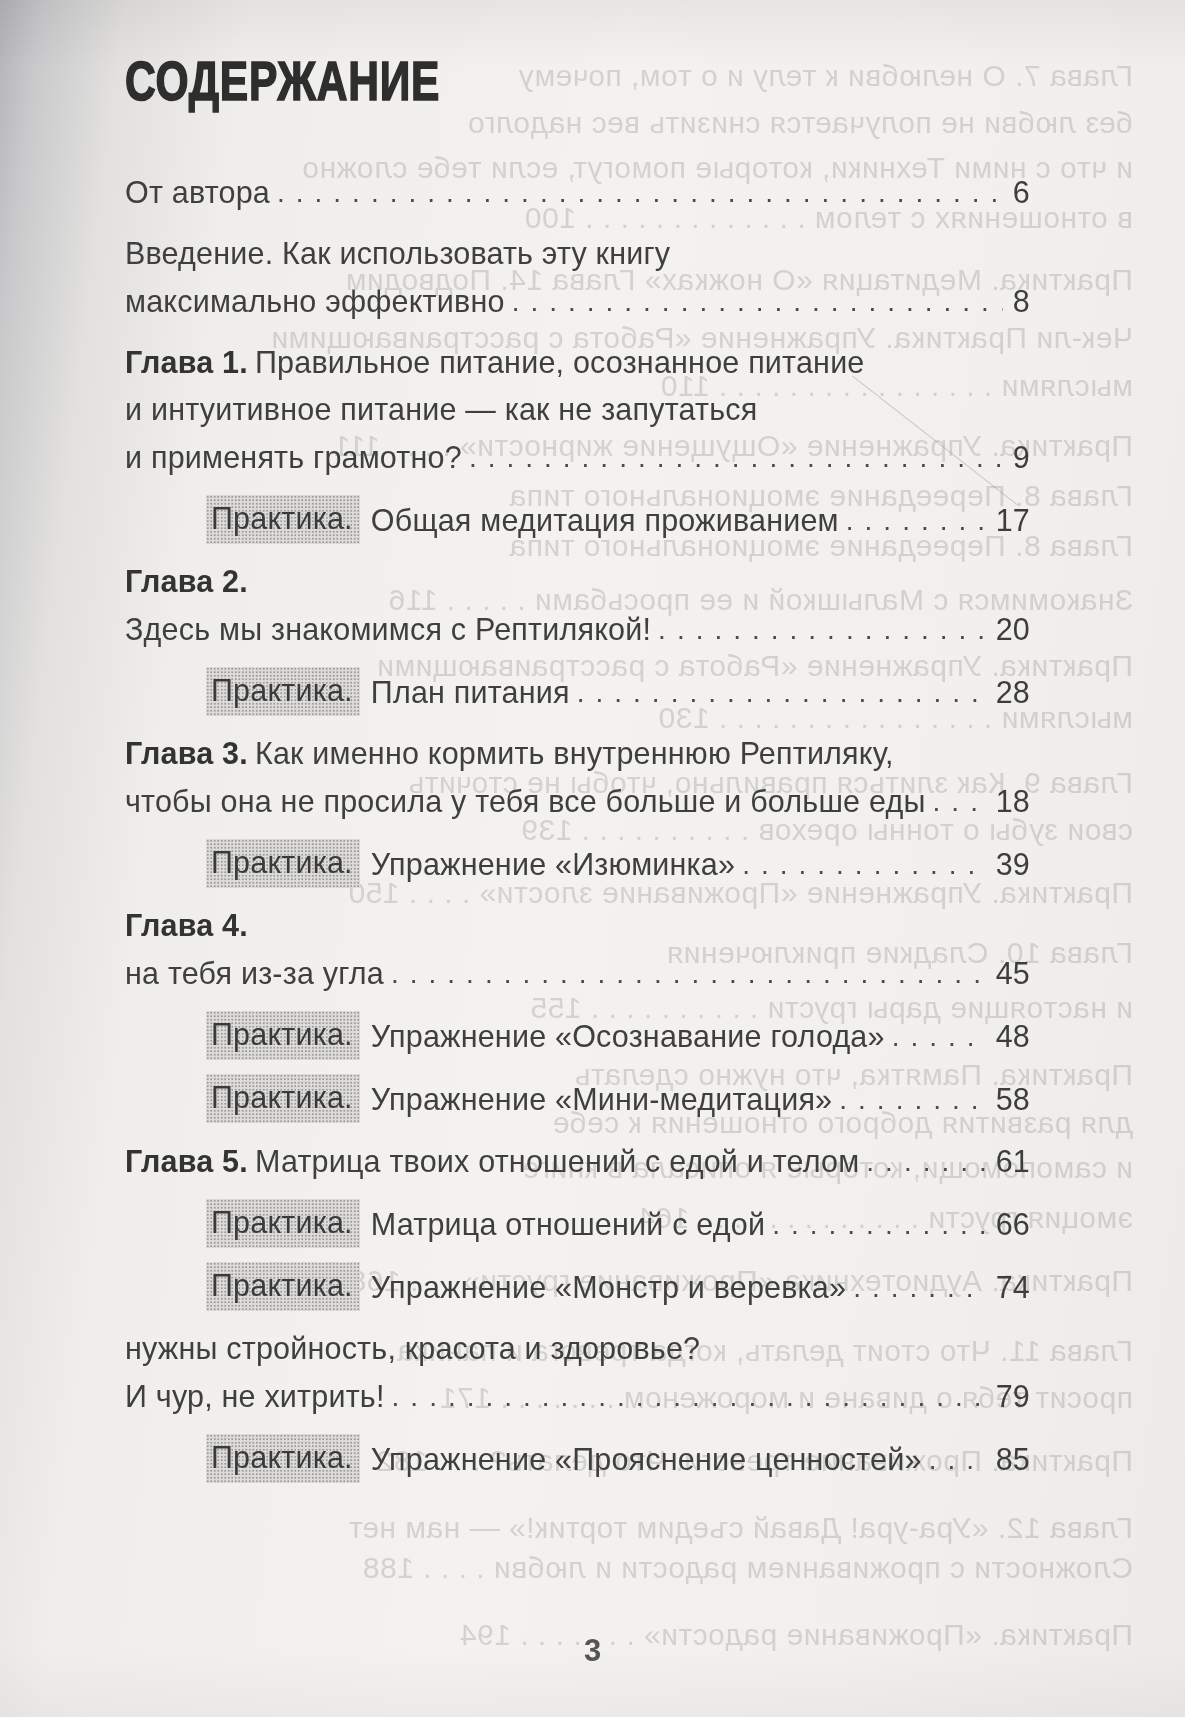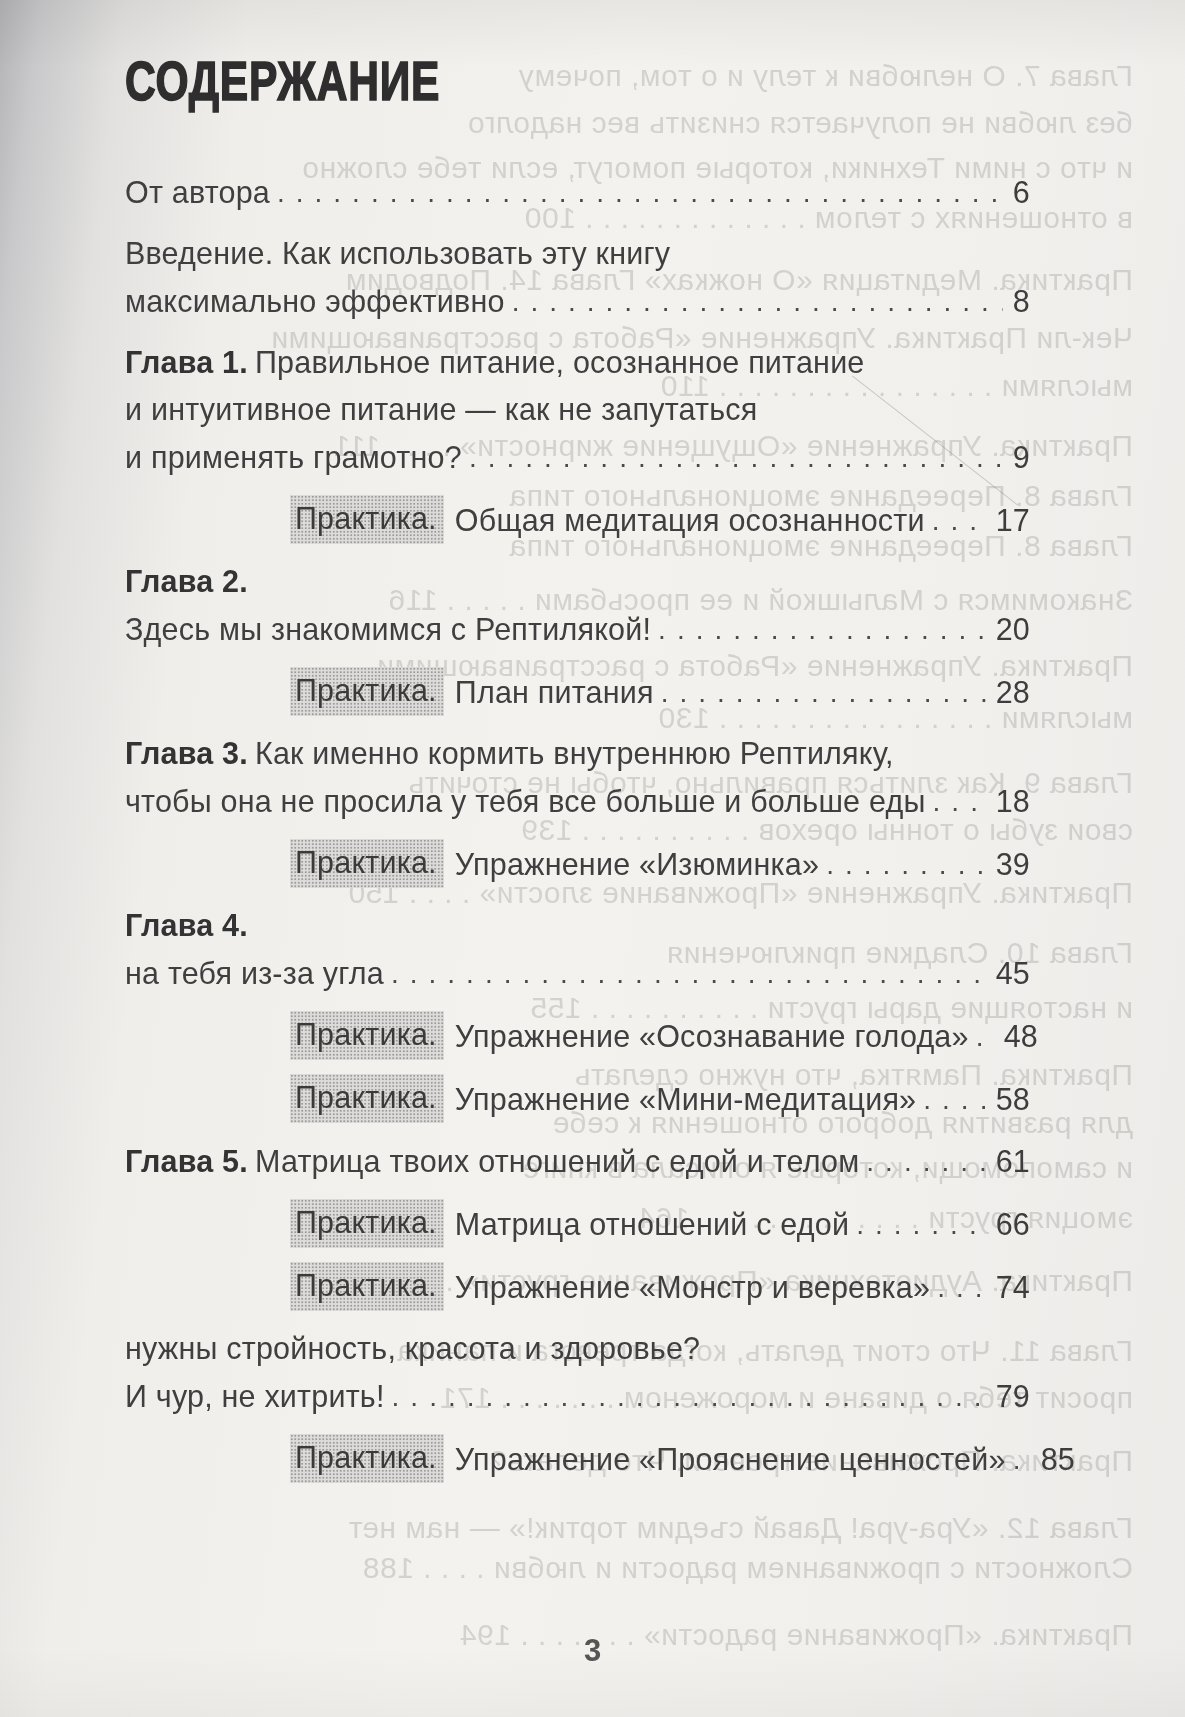--- a/index.html
+++ b/index.html
@@ -30,21 +30,21 @@
   .toc-title{
     margin:0 0 58px 0;
     font-size:56px;line-height:58px;font-weight:700;
     color:#2e2e2e;
     letter-spacing:1px;
     transform:scaleX(0.76);transform-origin:left center;
     -webkit-text-stroke:1.6px #2e2e2e;
     white-space:nowrap;
   }
   .entry{margin:0 0 14px 0;}
-  .entry.practice{margin-left:120px;padding-left:45px;}
+  .entry.practice{margin-left:36px;padding-left:45px;}
   .line{display:flex;align-items:flex-end;font-size:30.5px;line-height:47px;letter-spacing:0.2px;}
   .chap{font-weight:700;color:#333;margin-right:7px;white-space:nowrap;}
   .txt{white-space:nowrap;}
   .leader{flex:1 1 auto;overflow:hidden;white-space:nowrap;margin:0 10px 0 7px;min-width:18px;color:#4a4a4a;}
   .leader::after{
     content:"..................................................................................................";
     letter-spacing:11px;font-size:28px;
   }
   .page{color:#3d3d3d;white-space:nowrap;}
   .praktika{
@@ -141,21 +141,21 @@
       <div class="line">
         <span class="txt">и применять грамотно?</span>
         <span class="leader"></span>
         <span class="page">9</span>
       </div>
     </div>
 
     <div class="entry practice">
       <div class="line">
         <span class="praktika">Практика.</span>
-        <span class="txt">Общая медитация осознанности</span>
+        <span class="txt">Общая медитация проживанием</span>
         <span class="leader"></span>
         <span class="page">17</span>
       </div>
     </div>
 
     <div class="entry">
       <div class="line">
         <span class="chap">Глава 2.</span>
       </div>
       <div class="line">

